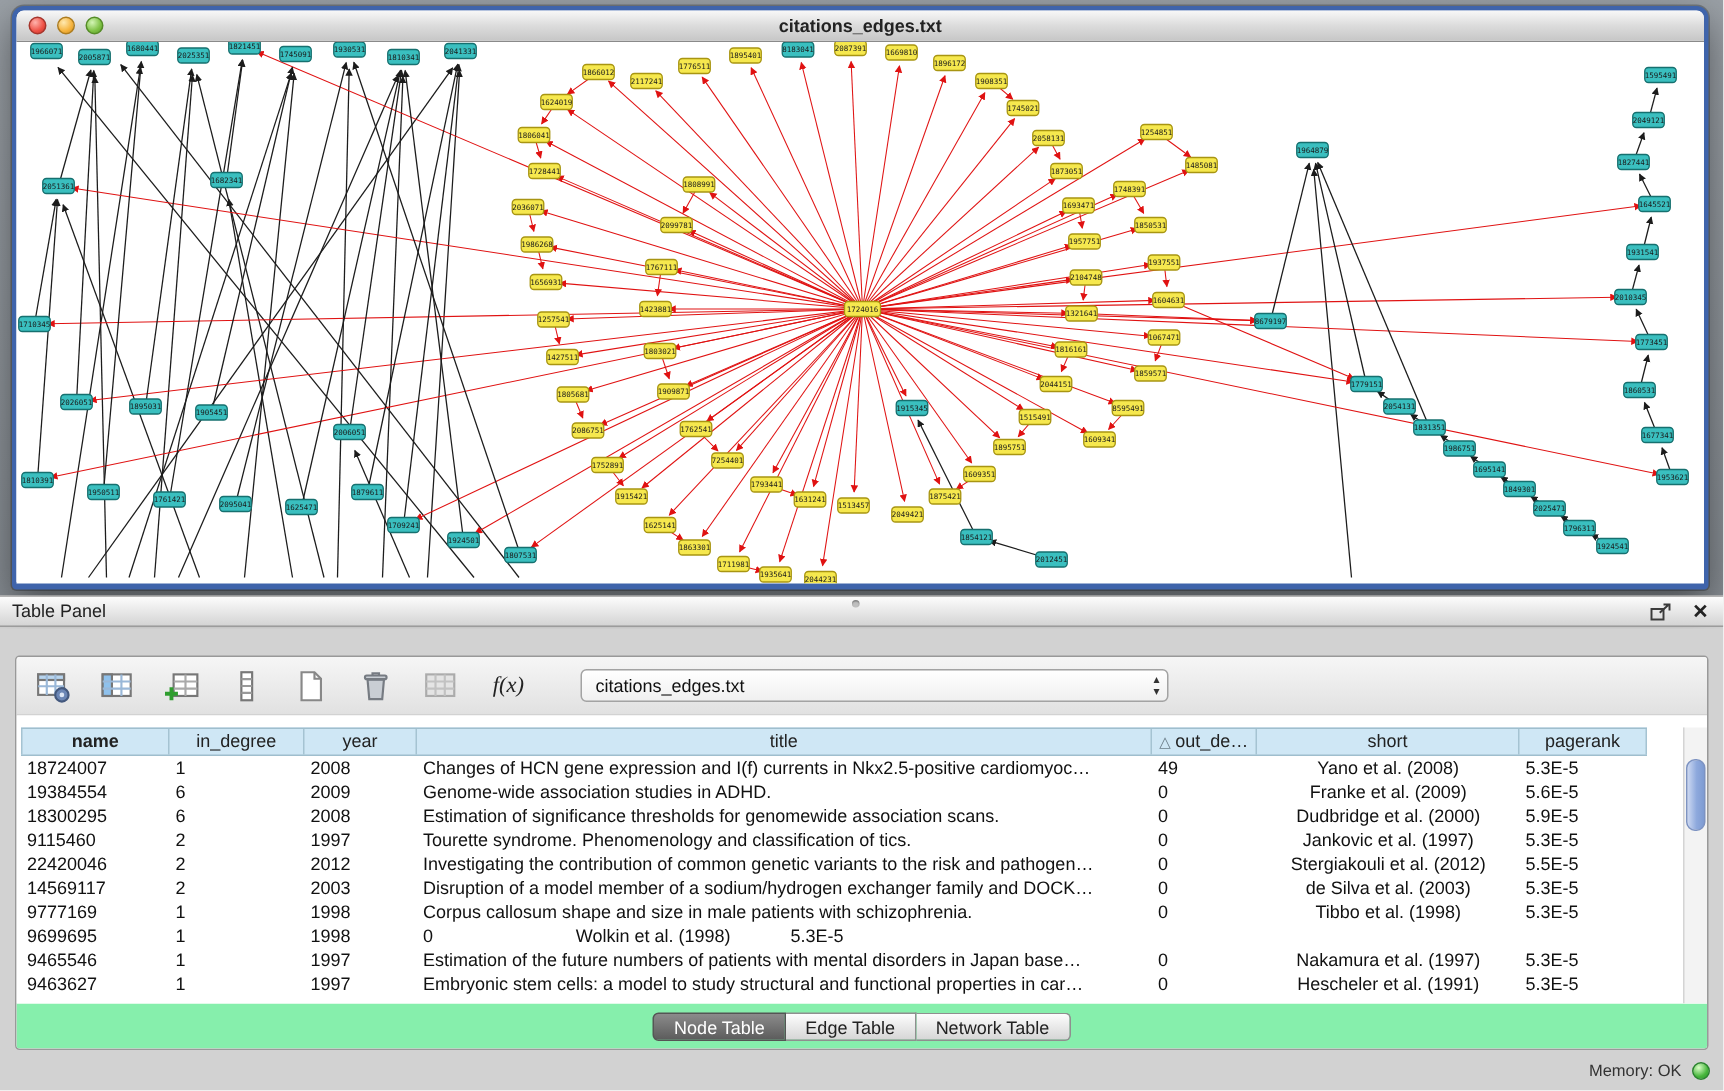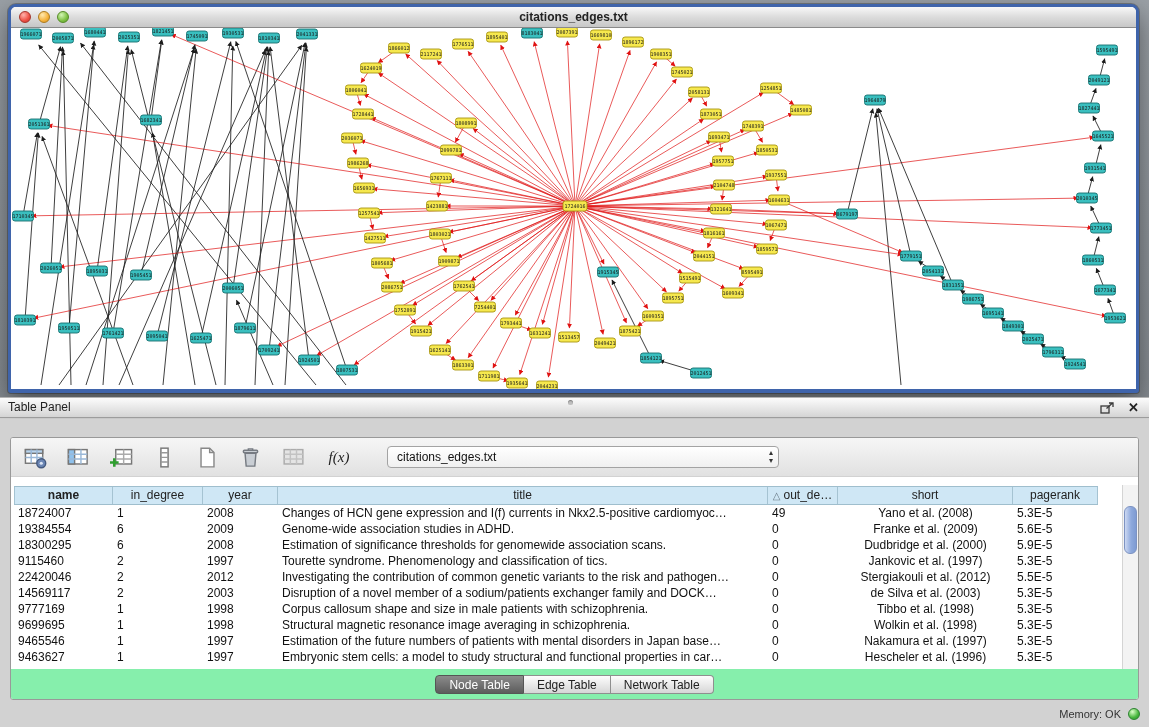--- a/index.html
+++ b/index.html
@@ -847,59 +847,58 @@
               <div class="td" style="width: 75px; text-align: left;">2012</div>
               <div class="td" style="width: 490px; text-align: left;">Investigating the contribution of common genetic variants to the risk and pathogen…</div>
               <div class="td" style="width: 70px; text-align: left;">0</div>
               <div class="td" style="width: 175px; text-align: center;">Stergiakouli et al. (2012)</div>
               <div class="td" style="width: 85px; text-align: left;">5.5E-5</div>
             </div>
             <div class="tr">
               <div class="td" style="width: 99px; text-align: left;">14569117</div>
               <div class="td" style="width: 90px; text-align: left;">2</div>
               <div class="td" style="width: 75px; text-align: left;">2003</div>
-              <div class="td" style="width: 490px; text-align: left;">Disruption of a novel member of a sodium/patients exchanger family and DOCK…</div>
+              <div class="td" style="width: 490px; text-align: left;">Disruption of a model member of a sodium/hydrogen exchanger family and DOCK…</div>
               <div class="td" style="width: 70px; text-align: left;">0</div>
               <div class="td" style="width: 175px; text-align: center;">de Silva et al. (2003)</div>
               <div class="td" style="width: 85px; text-align: left;">5.3E-5</div>
             </div>
             <div class="tr">
               <div class="td" style="width: 99px; text-align: left;">9777169</div>
               <div class="td" style="width: 90px; text-align: left;">1</div>
               <div class="td" style="width: 75px; text-align: left;">1998</div>
               <div class="td" style="width: 490px; text-align: left;">Corpus callosum shape and size in male patients with schizophrenia.</div>
               <div class="td" style="width: 70px; text-align: left;">0</div>
               <div class="td" style="width: 175px; text-align: center;">Tibbo et al. (1998)</div>
               <div class="td" style="width: 85px; text-align: left;">5.3E-5</div>
             </div>
             <div class="tr">
               <div class="td" style="width: 99px; text-align: left;">9699695</div>
               <div class="td" style="width: 90px; text-align: left;">1</div>
               <div class="td" style="width: 75px; text-align: left;">1998</div>
-              <div class="td" style="width: 490px; text-align: left;">Structural magnetic resonance image averaging in schizophrenia.</div>
               <div class="td" style="width: 70px; text-align: left;">0</div>
               <div class="td" style="width: 175px; text-align: center;">Wolkin et al. (1998)</div>
               <div class="td" style="width: 85px; text-align: left;">5.3E-5</div>
             </div>
             <div class="tr">
               <div class="td" style="width: 99px; text-align: left;">9465546</div>
               <div class="td" style="width: 90px; text-align: left;">1</div>
               <div class="td" style="width: 75px; text-align: left;">1997</div>
               <div class="td" style="width: 490px; text-align: left;">Estimation of the future numbers of patients with mental disorders in Japan base…</div>
               <div class="td" style="width: 70px; text-align: left;">0</div>
               <div class="td" style="width: 175px; text-align: center;">Nakamura et al. (1997)</div>
               <div class="td" style="width: 85px; text-align: left;">5.3E-5</div>
             </div>
             <div class="tr">
               <div class="td" style="width: 99px; text-align: left;">9463627</div>
               <div class="td" style="width: 90px; text-align: left;">1</div>
               <div class="td" style="width: 75px; text-align: left;">1997</div>
               <div class="td" style="width: 490px; text-align: left;">Embryonic stem cells: a model to study structural and functional properties in car…</div>
               <div class="td" style="width: 70px; text-align: left;">0</div>
-              <div class="td" style="width: 175px; text-align: center;">Hescheler et al. (1996)</div>
+              <div class="td" style="width: 175px; text-align: center;">Hescheler et al. (1991)</div>
               <div class="td" style="width: 85px; text-align: left;">5.3E-5</div>
             </div>
           </div>
         <div class="vscroll">
           <div class="thumb"></div>
         </div>
       </div>
 
       <div class="footer">
           <span class="tab sel">Node Table</span>

